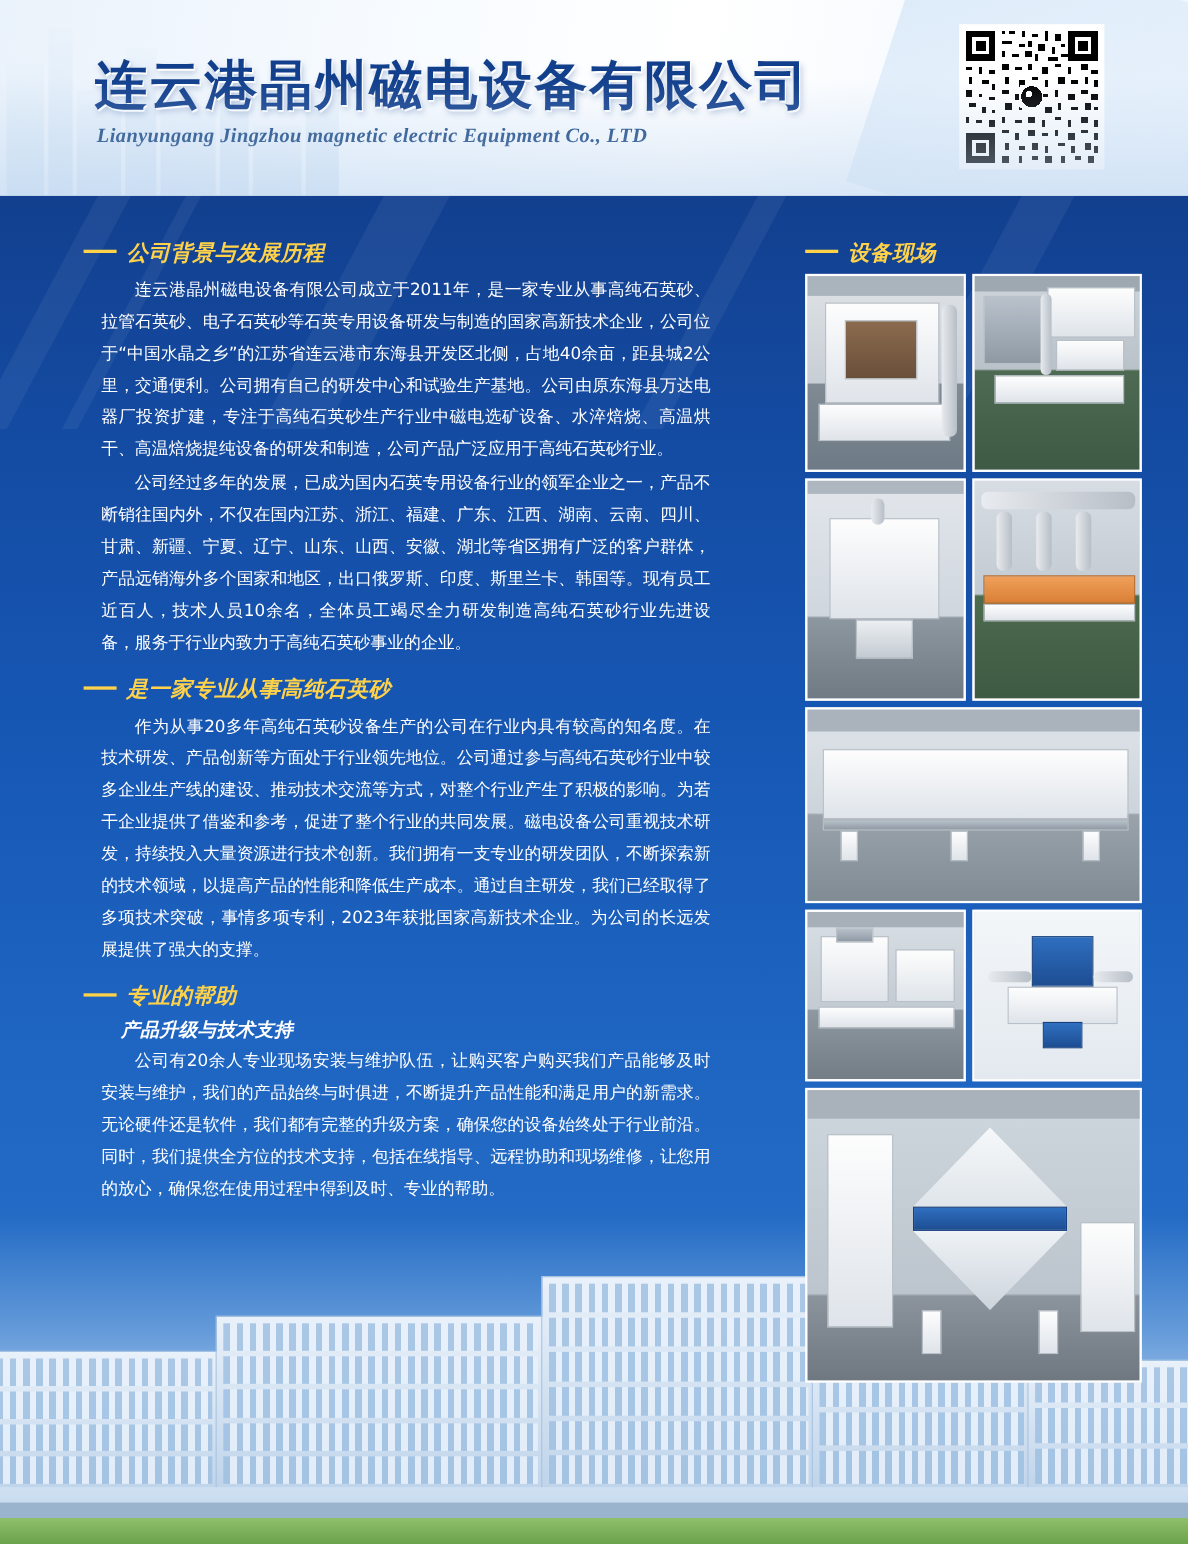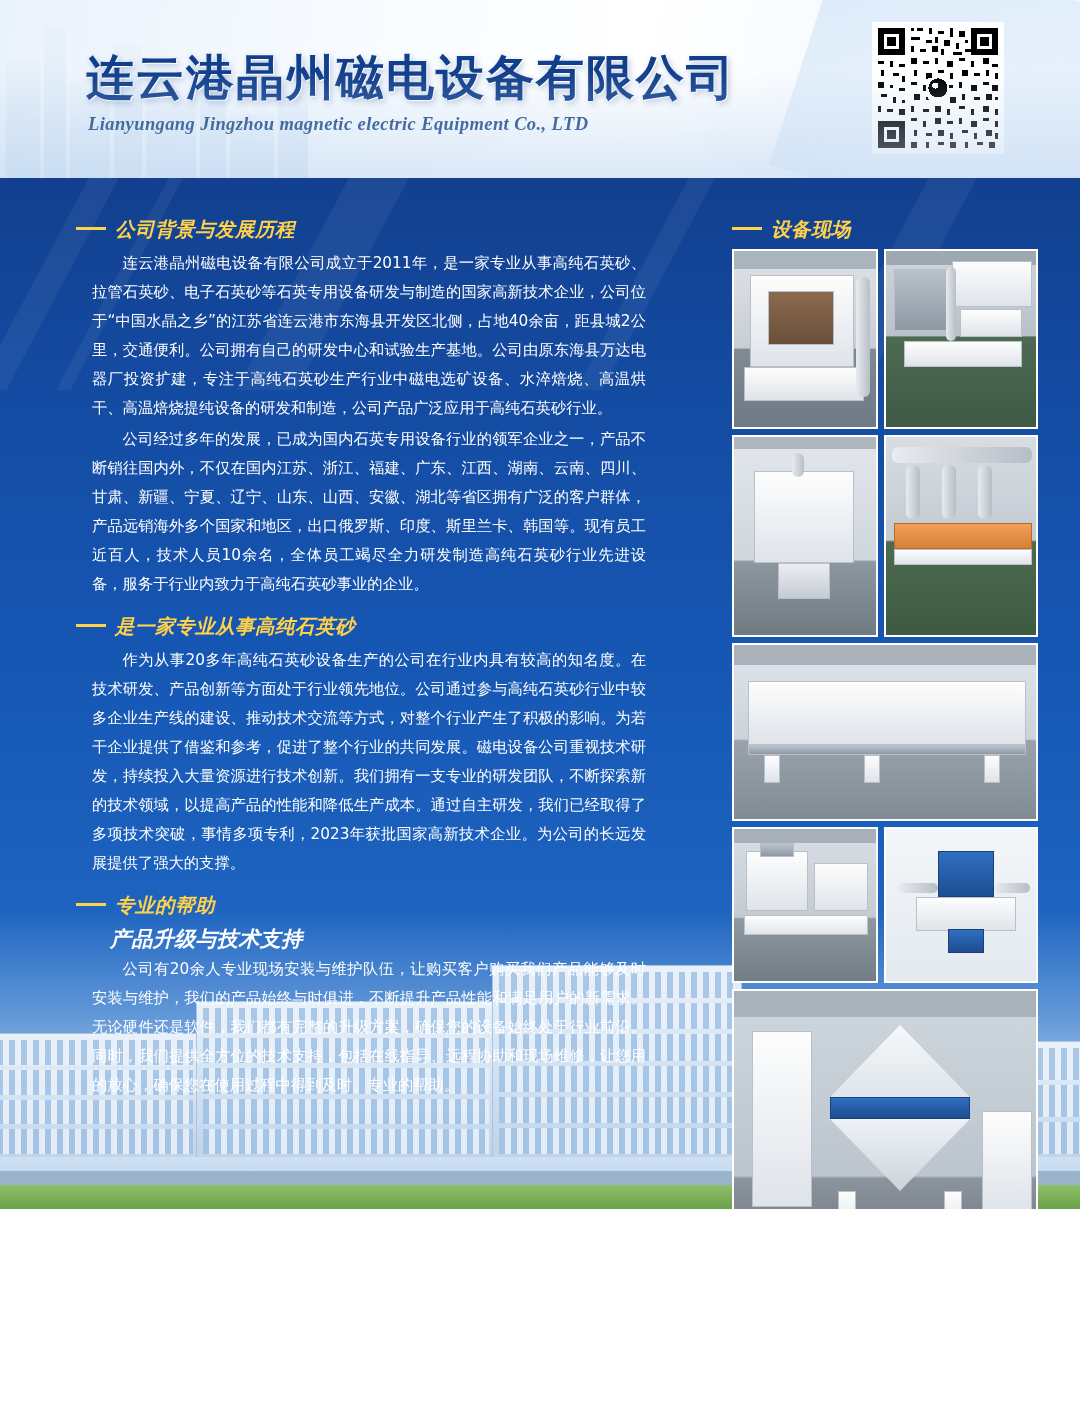--- a/index.html
+++ b/index.html
@@ -6,21 +6,21 @@
   html,body { width:1080px; height:1404px; }
   body {
     font-family: "Liberation Sans", sans-serif;
     background:#ffffff;
     position:relative;
     overflow:hidden;
   }
   
   .page {
     position:relative;
-    width:1080px; height:1209px;
+    width:1080px; height:1404px;
     background:#0369a1;
     overflow:hidden;
   }
   
   .header {
     position:absolute; left:0; top:0; width:1080px; height:178px;
     background:linear-gradient(100deg,#eaf2fb 0%, #f7fbff 32%, #ffffff 58%, #eef5fd 100%);
     overflow:hidden;
   }
   .header:after{
@@ -101,21 +101,21 @@
     margin:0 0 6px 0;
     letter-spacing:.5px;
     font-family:"DejaVu Sans","Liberation Sans",sans-serif;
     display:flex; align-items:center; gap:9px;
   }
   h2.sec .dash{
     display:inline-block; width:30px; height:3px; background:#ffd24a; flex:none;
     margin-bottom:3px;
   }
   h3.sub{
-    color:#ffffff; font-size:21px; font-weight:bold; font-style:italic;
+    color:#ffffff; font-size:17px; font-weight:bold; font-style:italic;
     margin:4px 0 2px 34px; letter-spacing:.4px;
     font-family:"DejaVu Sans","Liberation Sans",sans-serif;
   }
   p.para{
     color:#ffffff;
     font-size:15.3px;
     line-height:29px;
     text-align:justify;
     text-indent:2em;
     margin:0 0 2px 16px;

